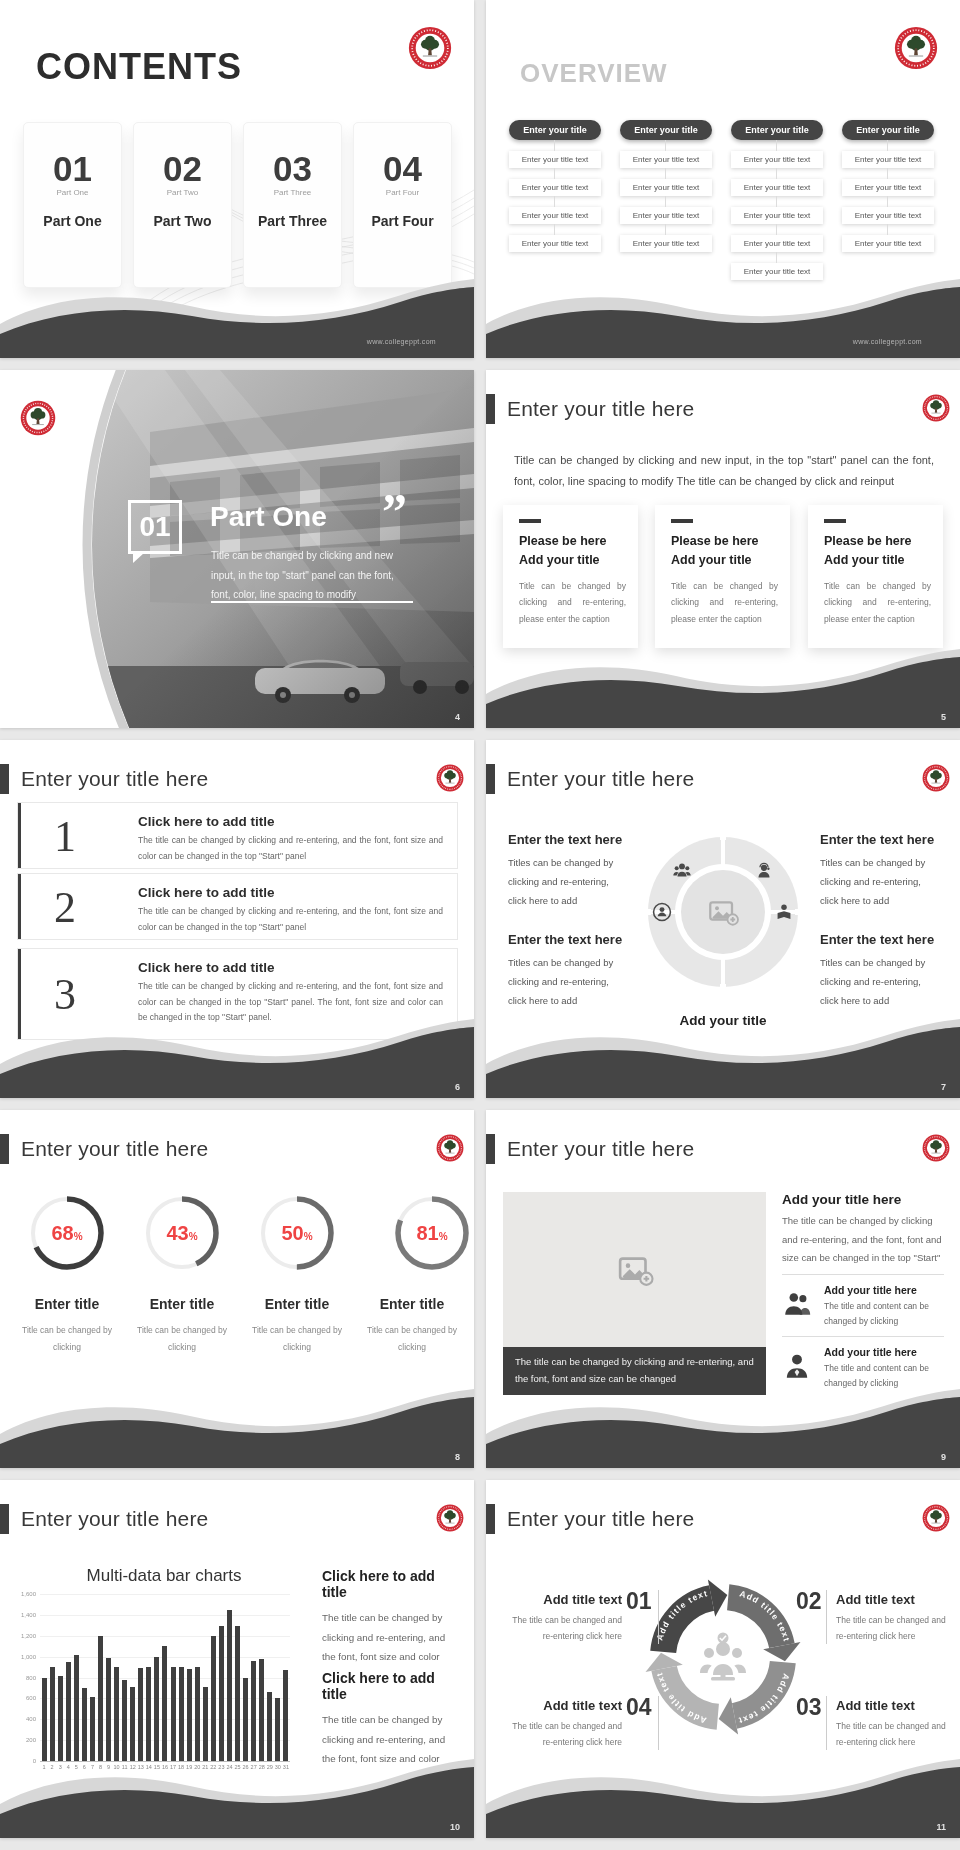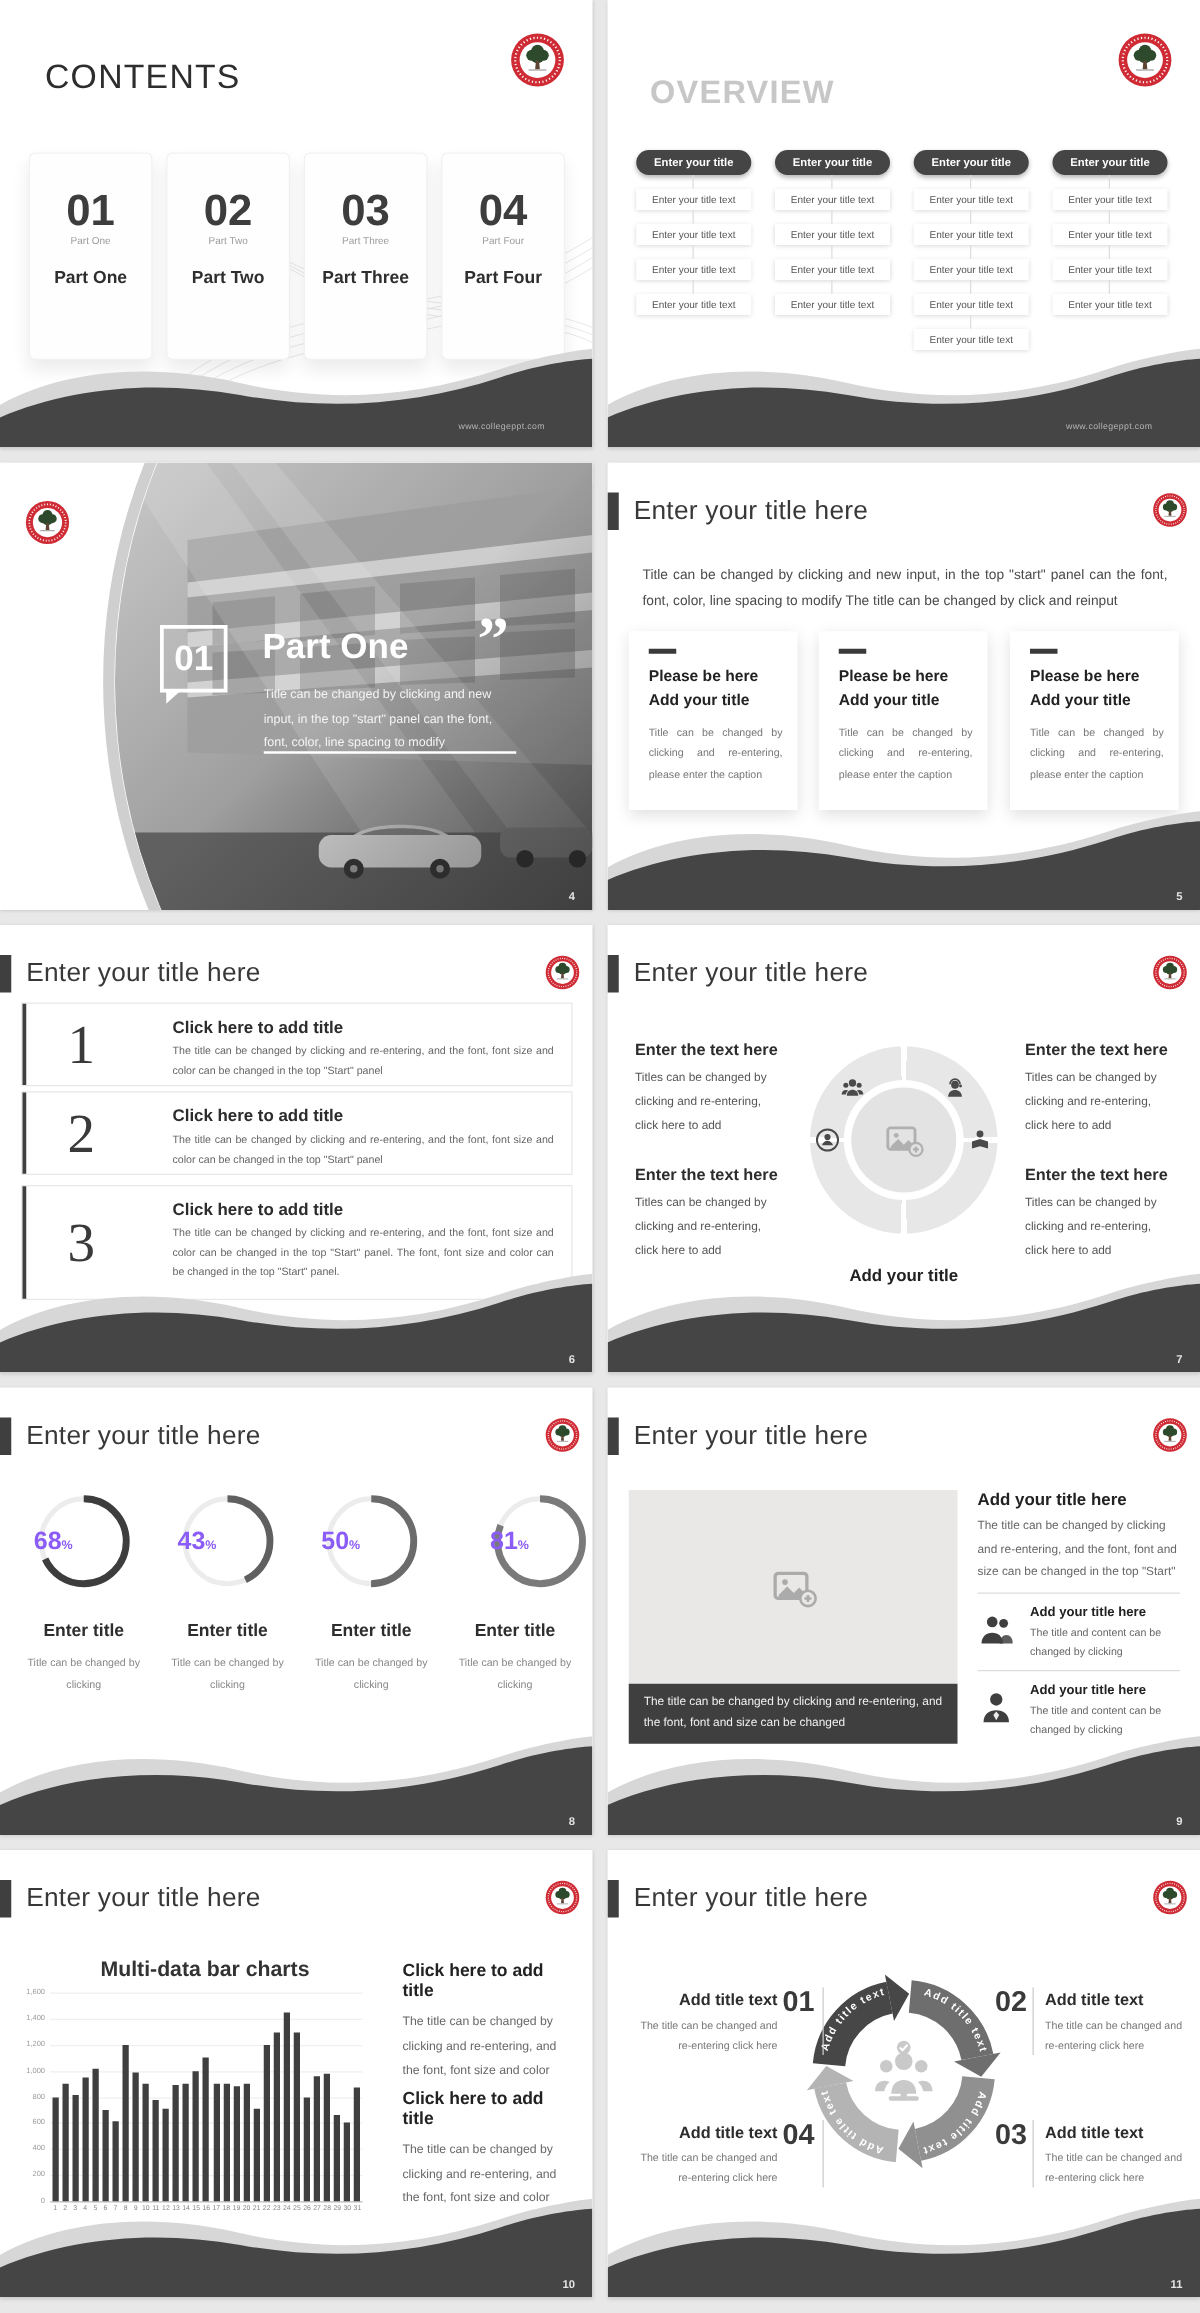--- a/index.html
+++ b/index.html
@@ -12,21 +12,21 @@
 .pgnum{position:absolute;right:14px;bottom:6px;font-size:9px;color:#e2e2e2;font-weight:bold}
 .logo{position:absolute}
 .logo svg{width:100%;height:100%;display:block}
 .logo-lg{width:44px;height:44px;left:408px;top:26px}
 .logo-sm{width:28px;height:28px;left:436px;top:24px}
 .logo-sec{width:36px;height:36px;left:20px;top:30px}
 .t-row{position:absolute;left:0;top:24px;display:flex;align-items:center}
 .t-accent{width:9px;height:30px;background:#3f3f3f;margin-right:12px}
 .t-row h2{font-size:21px;color:#383838;font-weight:400;letter-spacing:.2px}
 
-.contents-title{position:absolute;left:36px;top:46px;font-size:27px;font-weight:400;color:#2d2d2d;letter-spacing:1px}
+.contents-title{position:absolute;left:36px;top:46px;font-size:36px;font-weight:700;color:#2d2d2d;letter-spacing:1px}
 .deco-lines{position:absolute;left:0;top:0;width:474px;height:358px}
 .c-card{position:absolute;top:122px;width:99px;height:166px;background:#fefefe;border:1px solid #f1f1f1;border-radius:5px;box-shadow:0 8px 14px rgba(0,0,0,.08);text-align:center}
 .c-num{margin-top:28px;font-size:35px;font-weight:800;color:#3d3d3d;line-height:1}
 .c-cap{font-size:8px;color:#9c9c9c;margin-top:2px}
 .c-label{font-size:14px;font-weight:800;color:#2e2e2e;margin-top:16px}
 
 .ov-title{position:absolute;left:34px;top:58px;font-size:26px;font-weight:800;color:#c7c7c7;letter-spacing:1px}
 .ov-col{position:absolute;top:120px;width:92px}
 .ov-pill{height:20px;border-radius:10px;background:#454545;color:#fff;font-size:9px;font-weight:700;display:flex;align-items:center;justify-content:center;box-shadow:0 2px 4px rgba(0,0,0,.3)}
 .ov-item{height:17px;margin-top:11px;background:#fff;box-shadow:0 1px 4px rgba(0,0,0,.18);font-size:8px;color:#555;display:flex;align-items:center;justify-content:center;position:relative}
@@ -57,37 +57,37 @@
 .w-b{font-size:9.5px;color:#555;line-height:2}
 .wheel{position:absolute;left:162px;top:97px;width:150px;height:150px;border-radius:50%;background:conic-gradient(#fff 0 2deg,#e7e7e7 2deg 88deg,#fff 88deg 92deg,#e7e7e7 92deg 178deg,#fff 178deg 182deg,#e7e7e7 182deg 268deg,#fff 268deg 272deg,#e7e7e7 272deg 358deg,#fff 358deg 360deg)}
 .wheel-mid{position:absolute;left:27px;top:27px;width:96px;height:96px;border-radius:50%;background:#fff;display:flex;align-items:center;justify-content:center}
 .wheel-core{width:84px;height:84px;border-radius:50%;background:#e3e3e3;display:flex;align-items:center;justify-content:center}
 .w-ic{position:absolute;width:22px;height:22px}
 .w-ic svg{width:100%;height:100%;display:block}
 .w-center-label{position:absolute;left:162px;top:273px;width:150px;text-align:center;font-size:13.5px;font-weight:800;color:#222}
 
 .ring{position:absolute;top:83px;width:80px;height:80px}
 .ring svg{position:absolute;inset:0}
-.ring .val{position:absolute;inset:0;display:flex;align-items:center;justify-content:flex-start;font-size:20px;font-weight:800;color:#8b5cf6}
+.ring .val{position:absolute;inset:0;display:flex;align-items:center;justify-content:center;font-size:20px;font-weight:800;color:#ef4444}
 .ring .val small{font-size:10px;font-weight:700;margin-top:7px}
 .pc-h{position:absolute;top:186px;width:110px;text-align:center;font-size:14px;font-weight:800;color:#2e2e2e}
 .pc-b{position:absolute;top:212px;width:110px;text-align:center;font-size:8.5px;color:#888;line-height:2}
 
 .m-photo{position:absolute;left:17px;top:82px;width:263px;height:155px;background:#e9e8e6;display:flex;align-items:center;justify-content:center}
 .m-cap{position:absolute;left:17px;top:237px;width:263px;height:48px;background:#3f3f3f;color:#f1f1f1;font-size:9.5px;line-height:1.8;padding:6px 12px}
 .m-h{position:absolute;left:296px;top:82px;font-size:13.5px;font-weight:800;color:#222}
 .m-b{position:absolute;left:296px;top:102px;width:164px;font-size:9.5px;color:#666;line-height:1.95}
 .m-div{position:absolute;left:296px;width:162px;height:1px;background:#ddd}
 .m-item{position:absolute;left:296px;width:164px}
 .mi-icon{float:left;width:30px;height:30px;margin-top:5px}
 .mi-icon svg{width:100%;height:100%}
 .mi-h{margin-left:42px;font-size:10.5px;font-weight:800;color:#222}
 .mi-b{margin-left:42px;font-size:8.5px;color:#666;line-height:1.8;margin-top:3px}
 
-.ch-title{position:absolute;left:38px;top:86px;width:252px;text-align:center;font-size:17px;font-weight:700;color:#333}
+.ch-title{position:absolute;left:38px;top:86px;width:252px;text-align:center;font-size:17px;font-weight:400;color:#333}
 #bar-plot{position:absolute;left:40px;top:114px;width:250px;height:168px;border-bottom:1px solid #bbb}
 .gridline{position:absolute;left:0;width:100%;height:1px;background:#f0f0f0}
 .ylab{position:absolute;left:-34px;width:30px;text-align:right;font-size:6px;color:#999}
 .bars{position:absolute;left:0;bottom:0;width:100%;height:100%;display:flex;align-items:flex-end}
 .bslot{flex:1;display:flex;justify-content:center;align-items:flex-end;height:100%}
 .bar{width:5px;background:#3f3f3f}
 #bar-x{position:absolute;left:40px;top:284px;width:250px;display:flex;font-size:5.5px;color:#888}
 #bar-x span{flex:1;text-align:center}
 .cb-block{position:absolute;left:322px;width:138px}
 .cb-h{font-size:14px;font-weight:800;color:#222;margin-bottom:8px}

